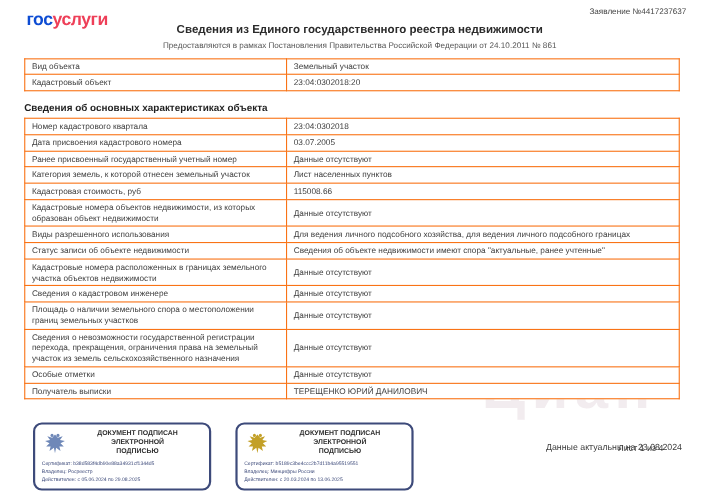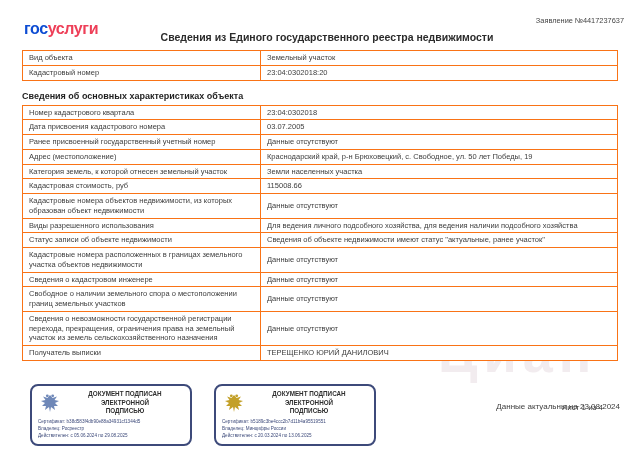--- a/index.html
+++ b/index.html
@@ -1,21 +1,21 @@
 <!DOCTYPE html>
 <html><head>
 <meta charset="utf-8">
 <style>
   html,body{margin:0;padding:0;}
   body{
     width:640px;height:452px;position:relative;overflow:hidden;
     background:#ffffff;font-family:"Liberation Sans", sans-serif;color:#3d3d3d;
   }
   
-  .header{display:flex;align-items:flex-start;padding:16px 16px 0 24px;}
+  .header{display:flex;align-items:flex-start;padding:6px 16px 0 24px;}
   .logo{font-size:16px;font-weight:bold;letter-spacing:-0.4px;width:118px;margin-top:4px;white-space:nowrap;}
   .logo .p1{color:#0d4cd3;}
   .logo .p2{color:#ee3f58;}
   .header-center{flex:1;text-align:center;}
   .doc-title{font-size:10.5px;font-weight:bold;color:#2b2b2b;margin-top:15px;}
   .doc-subtitle{font-size:7.4px;color:#555;margin-top:3.5px;}
   .application{width:112px;font-size:7.4px;color:#444;text-align:right;margin-top:0;white-space:nowrap;}
   
   .tbl{border-collapse:collapse;margin-left:22px;width:596px;table-layout:fixed;background:#fff;position:relative;z-index:2;}
   .tbl td{border:1px solid #f97316;font-size:7.5px;color:#3d3d3d;padding:2px 6px;vertical-align:middle;line-height:1.3;}
@@ -43,32 +43,33 @@
 <body>
 
 <div class="watermark">Циан</div>
 
 <div class="header">
   <div class="logo">
     <span class="p1">гос</span><span class="p2">услуги</span>
   </div>
   <div class="header-center">
     <div class="doc-title">Сведения из Единого государственного реестра недвижимости</div>
+    <div class="doc-subtitle">Предоставляются в рамках Постановления Правительства Российской Федерации от 24.10.2011 № 861</div>
   </div>
   <div class="application">Заявление №4417237637</div>
 </div>
 
 <table class="tbl tbl-first">
   <tbody>
       <tr>
     <td class="lbl">Вид объекта</td>
     <td>Земельный участок</td>
   </tr>
   <tr>
-    <td class="lbl">Кадастровый номер</td>
+    <td class="lbl">Кадастровый объект</td>
     <td>23:04:0302018:20</td>
   </tr>
 </tbody>
   </table>
 
 <div class="section-heading">Сведения об основных характеристиках объекта</div>
 
 <table class="tbl">
   <tbody>
       <tr>
@@ -77,57 +78,57 @@
       </tr>
   <tr>
         <td class="lbl">Дата присвоения кадастрового номера</td>
         <td>03.07.2005</td>
       </tr>
   <tr>
         <td class="lbl">Ранее присвоенный государственный учетный номер</td>
         <td>Данные отсутствуют</td>
       </tr>
   <tr>
-        <td class="lbl">Адрес (местоположение)</td>
-        <td>Краснодарский край, р-н Брюховецкий, с. Свободное, ул. 50 лет Победы, 19</td>
-      </tr>
-  <tr>
         <td class="lbl">Категория земель, к которой отнесен земельный участок</td>
-        <td>Земли населенных участка</td>
+        <td>Лист населенных пунктов</td>
       </tr>
   <tr>
         <td class="lbl">Кадастровая стоимость, руб</td>
         <td>115008.66</td>
       </tr>
   <tr>
         <td class="lbl">Кадастровые номера объектов недвижимости, из которых образован объект недвижимости</td>
         <td>Данные отсутствуют</td>
       </tr>
   <tr>
         <td class="lbl">Виды разрешенного использования</td>
-        <td>Для ведения личного подсобного хозяйства, для ведения наличии подсобного хозяйства</td>
+        <td>Для ведения личного подсобного хозяйства, для ведения личного подсобного границах</td>
       </tr>
   <tr>
         <td class="lbl">Статус записи об объекте недвижимости</td>
-        <td>Сведения об объекте недвижимости имеют статус "актуальные, ранее участок"</td>
+        <td>Сведения об объекте недвижимости имеют спора "актуальные, ранее учтенные"</td>
       </tr>
   <tr>
         <td class="lbl">Кадастровые номера расположенных в границах земельного участка объектов недвижимости</td>
         <td>Данные отсутствуют</td>
       </tr>
   <tr>
         <td class="lbl">Сведения о кадастровом инженере</td>
         <td>Данные отсутствуют</td>
       </tr>
   <tr>
-        <td class="lbl">Свободное о наличии земельного спора о местоположении границ земельных участков</td>
+        <td class="lbl">Площадь о наличии земельного спора о местоположении границ земельных участков</td>
         <td>Данные отсутствуют</td>
       </tr>
   <tr>
         <td class="lbl">Сведения о невозможности государственной регистрации перехода, прекращения, ограничения права на земельный участок из земель сельскохозяйственного назначения</td>
+        <td>Данные отсутствуют</td>
+      </tr>
+  <tr>
+        <td class="lbl">Особые отметки</td>
         <td>Данные отсутствуют</td>
       </tr>
   <tr>
         <td class="lbl">Получатель выписки</td>
         <td>ТЕРЕЩЕНКО ЮРИЙ ДАНИЛОВИЧ</td>
       </tr>
 </tbody>
   </table>
 
 <div class="stamps-row">

